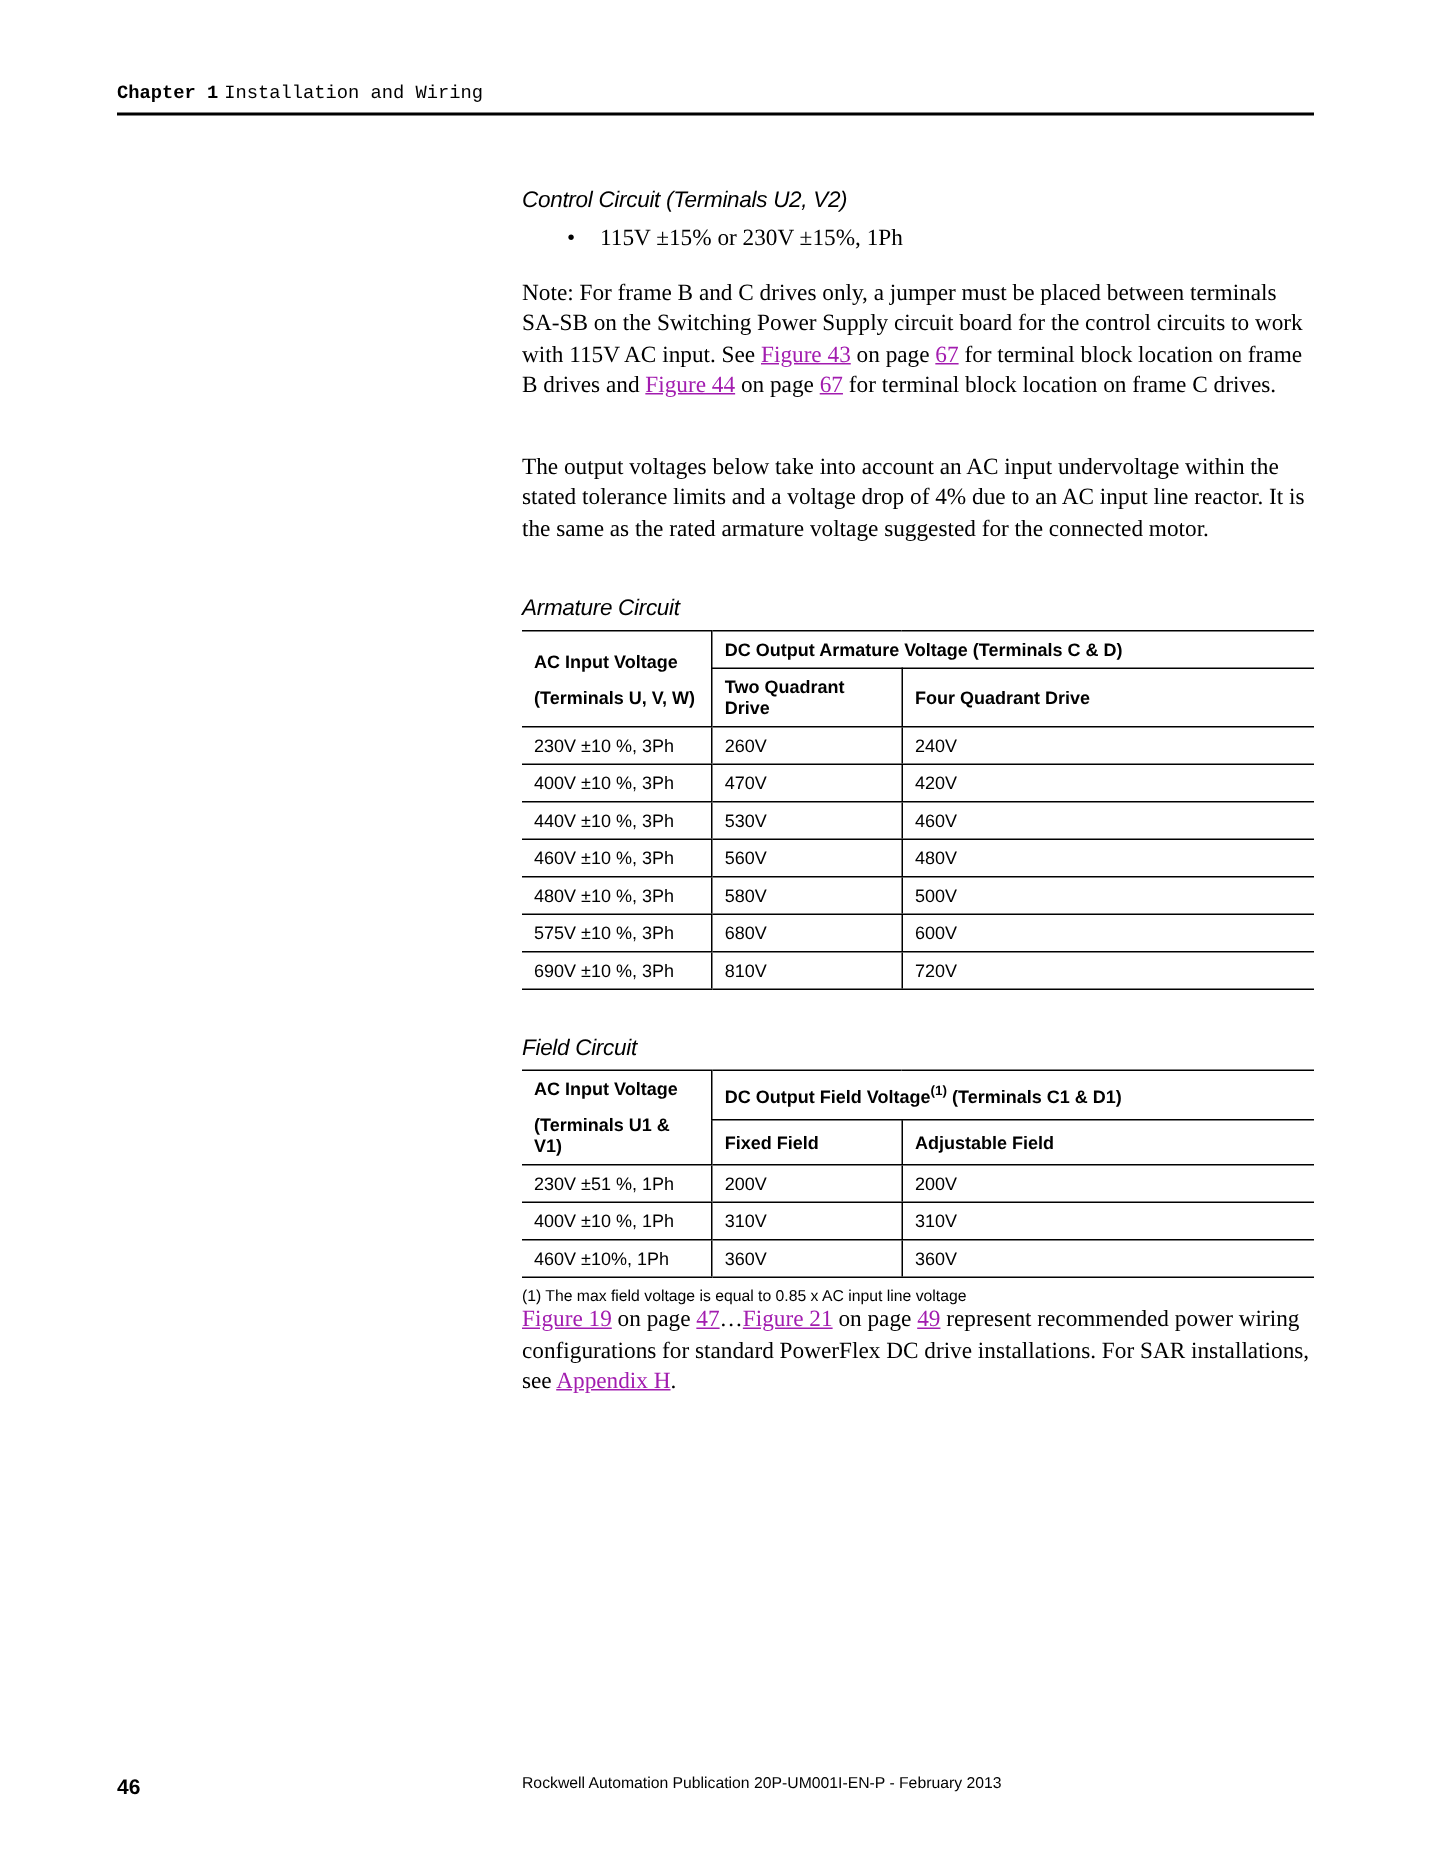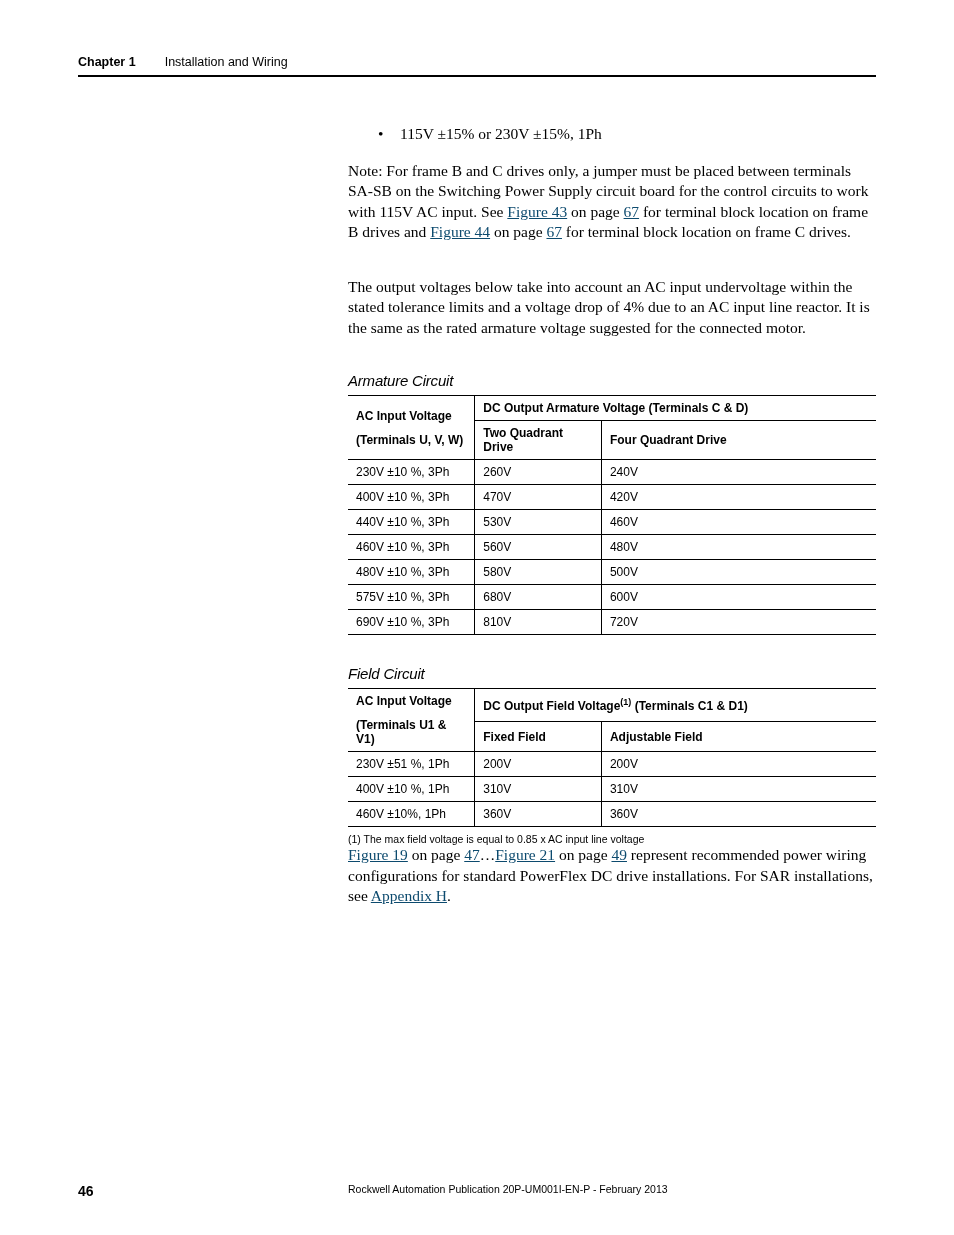--- a/index.html
+++ b/index.html
@@ -8,22 +8,22 @@
       height: 1235px;
       font-family: Georgia, 'Times New Roman', serif;
       color: #000;
       background: #fff;
       position: relative;
       padding: 55px 78px 0 78px;
     }
     .header {
       display: flex;
       align-items: baseline;
-      gap: 29px;
-      font-family: Liberation Sans, sans-serif;
+      gap: 4px;
+      font-family: Liberation Mono, monospace;
       font-size: 12.5px;
       padding-bottom: 6px;
     }
     .header .chapter { font-weight: bold; }
     .hr { height: 2px; background: #000; margin-bottom: 48px; }
     .content { margin-left: 270px; max-width: 540px; }
     .sub-heading {
       font-family: Arial, Helvetica, sans-serif;
       font-style: italic;
       font-size: 15px;
@@ -40,21 +40,21 @@
       margin-bottom: 18px;
       letter-spacing: -0.3px;
     }
     .small-heading {
       font-family: Arial, Helvetica, sans-serif;
       font-style: italic;
       font-size: 15px;
       margin: 30px 0 6px 0;
       letter-spacing: -0.2px;
     }
-    a.link { color: #0c4a6e; text-decoration: underline; }
+    a.link { color: #a21caf; text-decoration: underline; }
     table {
       width: 100%;
       border-collapse: collapse;
       font-family: Arial, Helvetica, sans-serif;
       font-size: 12px;
     }
     th, td {
       text-align: left;
       padding: 5px 8px;
       border-bottom: 0.6px solid #000;
@@ -89,20 +89,21 @@
 <body>
 
 <div class="header">
   <span class="chapter">Chapter 1</span>
   <span>Installation and Wiring</span>
 </div>
 <div class="hr"></div>
 
 <div class="content">
 
+  <div class="sub-heading">Control Circuit (Terminals U2, V2)</div>
   <div class="bullet-row">
     <span class="bullet-dot">•</span>
     <span>115V ±15% or 230V ±15%, 1Ph</span>
   </div>
 
   <div class="body-para">
     <span>Note: For frame B and C drives only, a jumper must be placed between terminals SA-SB on the Switching Power Supply circuit board for the control circuits to work with 115V AC input. See </span><a href="#" class="link">Figure 43</a><span> on page </span><a href="#" class="link">67</a><span> for terminal block location on frame B drives and </span><a href="#" class="link">Figure 44</a><span> on page </span><a href="#" class="link">67</a><span> for terminal block location on frame C drives.</span>
   </div>
 
   <div class="body-para">The output voltages below take into account an AC input undervoltage within the stated tolerance limits and a voltage drop of 4% due to an AC input line reactor. It is the same as the rated armature voltage suggested for the connected motor.</div>

